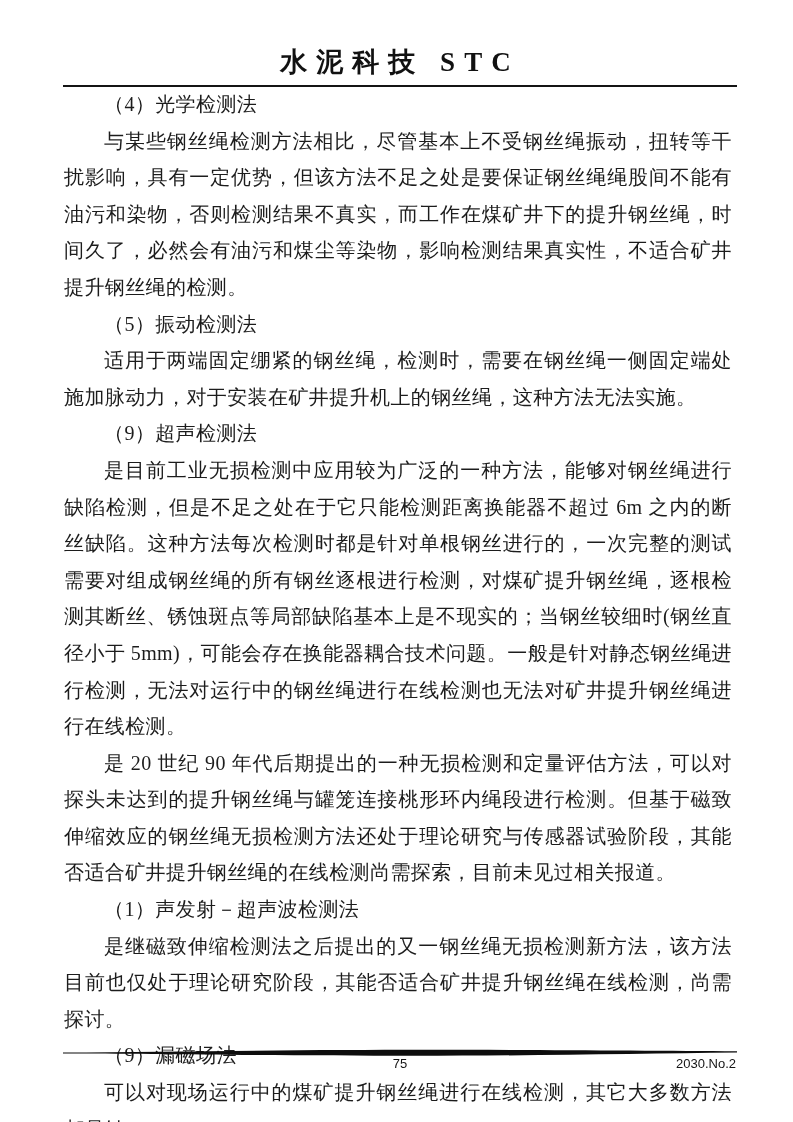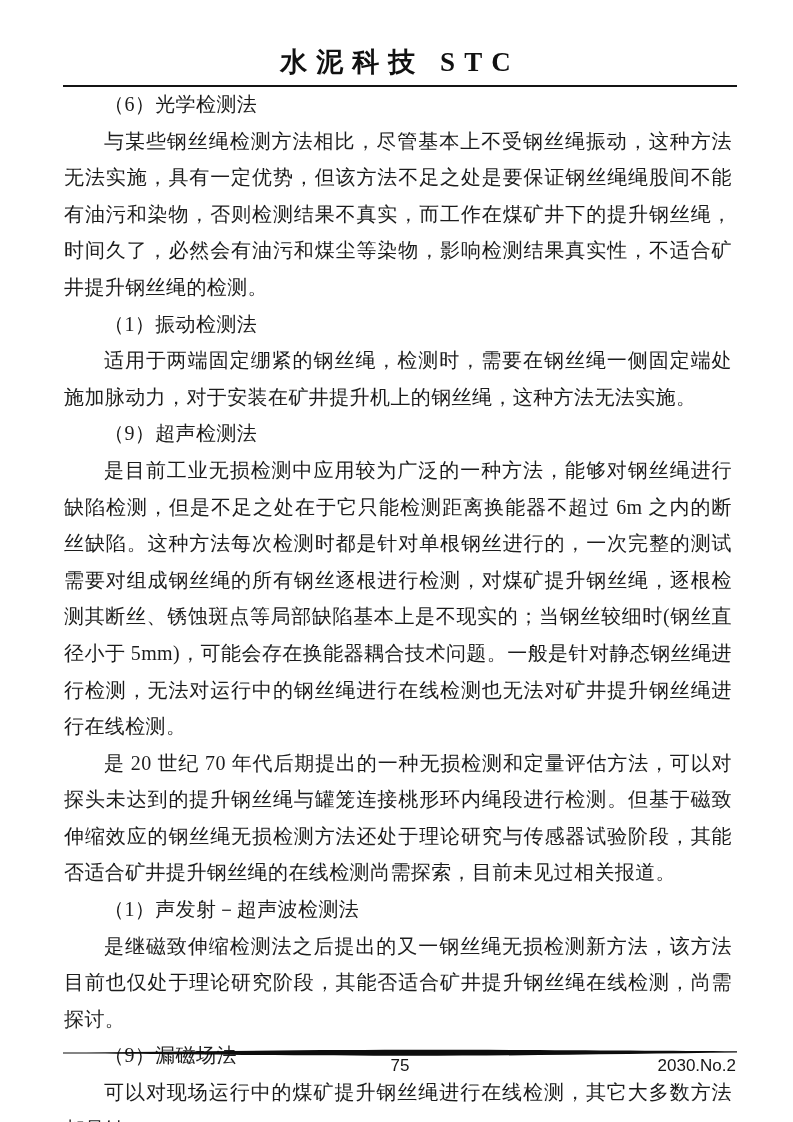--- a/index.html
+++ b/index.html
@@ -61,21 +61,21 @@
     width: 674px;
     height: 10px;
   }
   .footer-row {
     position: absolute;
     top: 1056px;
     left: 64px;
     width: 672px;
     height: 20px;
     font-family: "Liberation Sans", "DejaVu Sans", sans-serif;
-    font-size: 17px;
+    font-size: 13px;
     color: #141414;
   }
   .page-number {
     position: absolute;
     left: 0;
     width: 100%;
     text-align: center;
   }
   .issue-number {
     position: absolute;
@@ -88,27 +88,27 @@
 
 <div class="page">
 
   <div class="header">
     <span class="journal-title">水泥科技 STC</span>
   </div>
 
   <div class="header-rule"></div>
 
   <div class="body-text">
-    <p class="heading">（6）光学检测法</p>
-    <p class="para">与某些钢丝绳检测方法相比，尽管基本上不受钢丝绳振动，这种方法无法实施，具有一定优势，但该方法不足之处是要保证钢丝绳绳股间不能有油污和染物，否则检测结果不真实，而工作在煤矿井下的提升钢丝绳，时间久了，必然会有油污和煤尘等染物，影响检测结果真实性，不适合矿井提升钢丝绳的检测。</p>
-    <p class="heading">（1）振动检测法</p>
+    <p class="heading">（4）光学检测法</p>
+    <p class="para">与某些钢丝绳检测方法相比，尽管基本上不受钢丝绳振动，扭转等干扰影响，具有一定优势，但该方法不足之处是要保证钢丝绳绳股间不能有油污和染物，否则检测结果不真实，而工作在煤矿井下的提升钢丝绳，时间久了，必然会有油污和煤尘等染物，影响检测结果真实性，不适合矿井提升钢丝绳的检测。</p>
+    <p class="heading">（5）振动检测法</p>
     <p class="para">适用于两端固定绷紧的钢丝绳，检测时，需要在钢丝绳一侧固定端处施加脉动力，对于安装在矿井提升机上的钢丝绳，这种方法无法实施。</p>
     <p class="heading">（9）超声检测法</p>
     <p class="para">是目前工业无损检测中应用较为广泛的一种方法，能够对钢丝绳进行缺陷检测，但是不足之处在于它只能检测距离换能器不超过 6m 之内的断丝缺陷。这种方法每次检测时都是针对单根钢丝进行的，一次完整的测试需要对组成钢丝绳的所有钢丝逐根进行检测，对煤矿提升钢丝绳，逐根检测其断丝、锈蚀斑点等局部缺陷基本上是不现实的；当钢丝较细时(钢丝直径小于 5mm)，可能会存在换能器耦合技术问题。一般是针对静态钢丝绳进行检测，无法对运行中的钢丝绳进行在线检测也无法对矿井提升钢丝绳进行在线检测。</p>
-    <p class="para">是 20 世纪 70 年代后期提出的一种无损检测和定量评估方法，可以对探头未达到的提升钢丝绳与罐笼连接桃形环内绳段进行检测。但基于磁致伸缩效应的钢丝绳无损检测方法还处于理论研究与传感器试验阶段，其能否适合矿井提升钢丝绳的在线检测尚需探索，目前未见过相关报道。</p>
+    <p class="para">是 20 世纪 90 年代后期提出的一种无损检测和定量评估方法，可以对探头未达到的提升钢丝绳与罐笼连接桃形环内绳段进行检测。但基于磁致伸缩效应的钢丝绳无损检测方法还处于理论研究与传感器试验阶段，其能否适合矿井提升钢丝绳的在线检测尚需探索，目前未见过相关报道。</p>
     <p class="heading">（1）声发射－超声波检测法</p>
     <p class="para">是继磁致伸缩检测法之后提出的又一钢丝绳无损检测新方法，该方法目前也仅处于理论研究阶段，其能否适合矿井提升钢丝绳在线检测，尚需探讨。</p>
     <p class="heading">（9）漏磁场法</p>
     <p class="para">可以对现场运行中的煤矿提升钢丝绳进行在线检测，其它大多数方法都是针</p>
   </div>
 
   <svg class="footer-rule" viewBox="0 0 674 10" preserveAspectRatio="none">
     <path d="M 0,4.6
              C 120,3.2 260,1.8 360,1.8
              C 470,1.8 590,2.6 674,3.2

